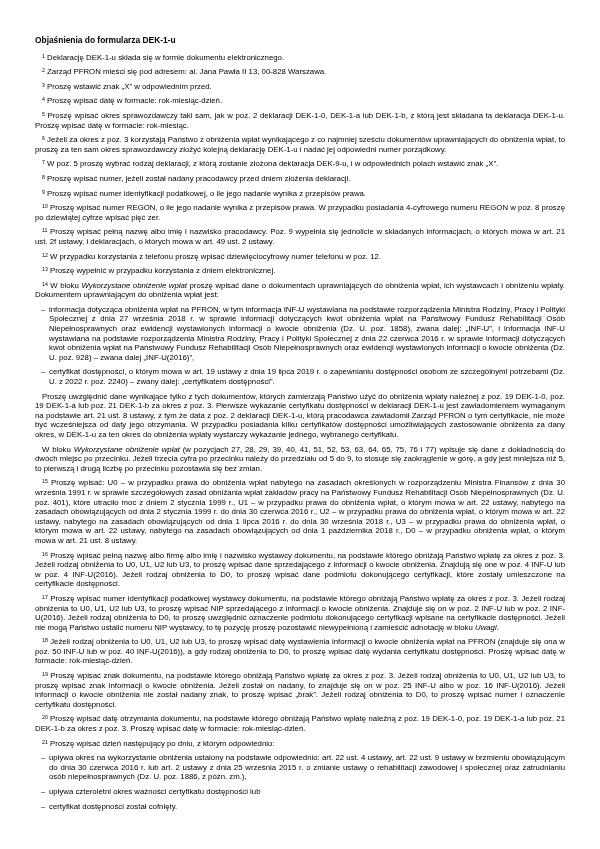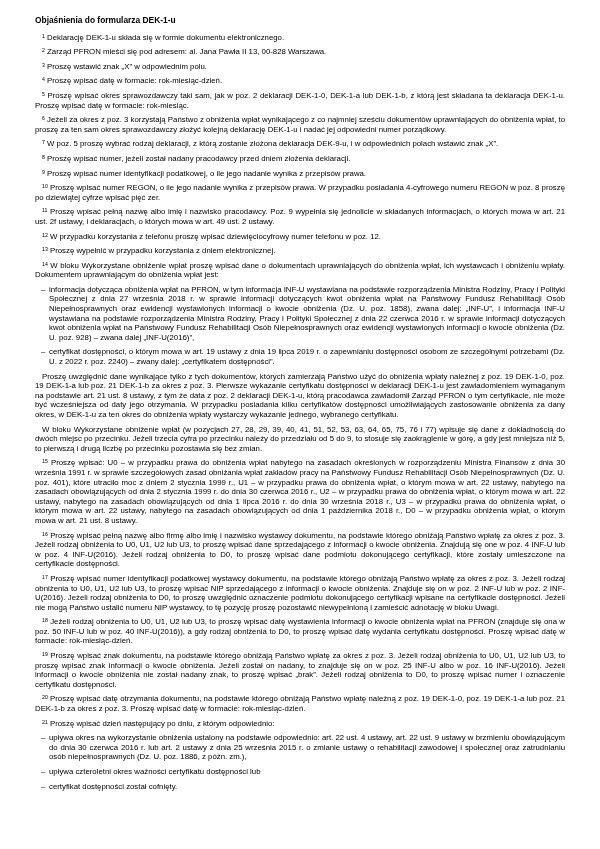--- a/index.html
+++ b/index.html
@@ -2,54 +2,54 @@
 <html lang="pl"><head>
 <meta charset="utf-8">
 <style>
   html, body { margin: 0; padding: 0; background: #ffffff; }
   body {
     width: 600px; height: 849px; overflow: hidden;
     font-family: "Liberation Sans", sans-serif;
     font-size: 7.8px; line-height: 9.6px; color: #000;
     -webkit-font-smoothing: antialiased;
   }
-  .page { padding: 16px 35px 0 35px; }
+  .page { padding: 36px 35px 0 35px; }
   .doc-title {
     font-size: 8.4px; font-weight: bold; margin: 0 0 7px 0;
     text-align: left;
   }
   p.fn, p.plain {
     margin: 0 0 5px 0;
     text-align: justify;
     text-indent: 7px;
   }
   sup.fnum {
     font-size: 5.2px; line-height: 0; vertical-align: 2.5px;
   }
   p.bullet {
     margin: 0 0 5px 0;
     padding-left: 14px;
     position: relative;
     text-align: justify;
   }
   p.bullet .dash { position: absolute; left: 6px; top: 0; }
-  .it { }
+  .it { font-style: italic; }
 </style>
 </head>
 <body>
 
 <div class="page">
 
   <h1 class="doc-title">Objaśnienia do formularza DEK-1-u</h1>
 
   <p class="fn"><sup class="fnum">1</sup> <span>Deklarację DEK-1-u składa się w formie dokumentu elektronicznego.</span></p>
 
   <p class="fn"><sup class="fnum">2</sup> <span>Zarząd PFRON mieści się pod adresem: al. Jana Pawła II 13, 00-828 Warszawa.</span></p>
 
-  <p class="fn"><sup class="fnum">3</sup> <span>Proszę wstawić znak „X” w odpowiednim polu.</span></p>
+  <p class="fn"><sup class="fnum">3</sup> <span>Proszę wstawić znak „X” w odpowiednim przed.</span></p>
 
   <p class="fn"><sup class="fnum">4</sup> <span>Proszę wpisać datę w formacie: rok-miesiąc-dzień.</span></p>
 
   <p class="fn"><sup class="fnum">5</sup> <span>Proszę wpisać okres sprawozdawczy taki sam, jak w poz. 2 deklaracji DEK-1-0, DEK-1-a lub DEK-1-b, z którą jest składana ta deklaracja DEK-1-u. Proszę wpisać datę w formacie: rok-miesiąc.</span></p>
 
   <p class="fn"><sup class="fnum">6</sup> <span>Jeżeli za okres z poz. 3 korzystają Państwo z obniżenia wpłat wynikającego z co najmniej sześciu dokumentów uprawniających do obniżenia wpłat, to proszę za ten sam okres sprawozdawczy złożyć kolejną deklarację DEK-1-u i nadać jej odpowiedni numer porządkowy.</span></p>
 
   <p class="fn"><sup class="fnum">7</sup> <span>W poz. 5 proszę wybrać rodzaj deklaracji, z którą zostanie złożona deklaracja DEK-9-u, i w odpowiednich polach wstawić znak „X”.</span></p>
 
   <p class="fn"><sup class="fnum">8</sup> <span>Proszę wpisać numer, jeżeli został nadany pracodawcy przed dniem złożenia deklaracji.</span></p>

